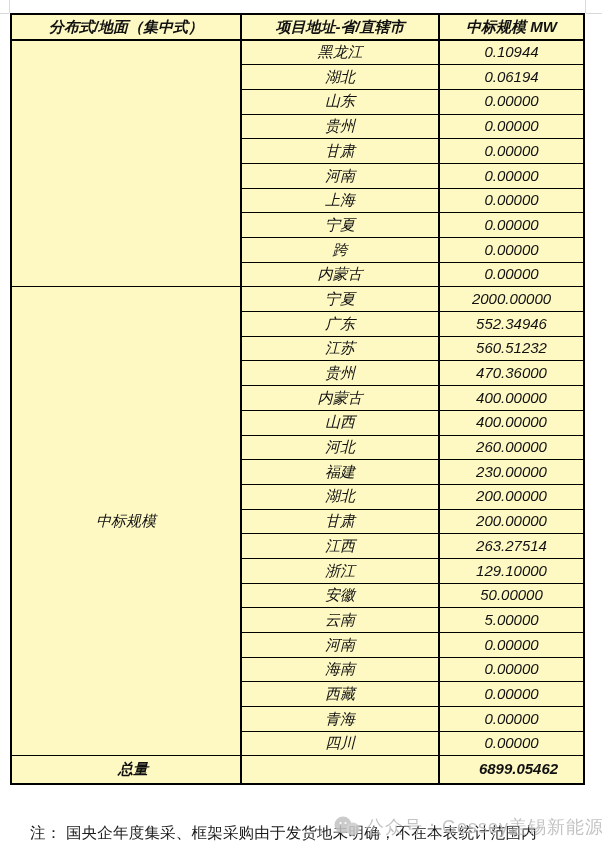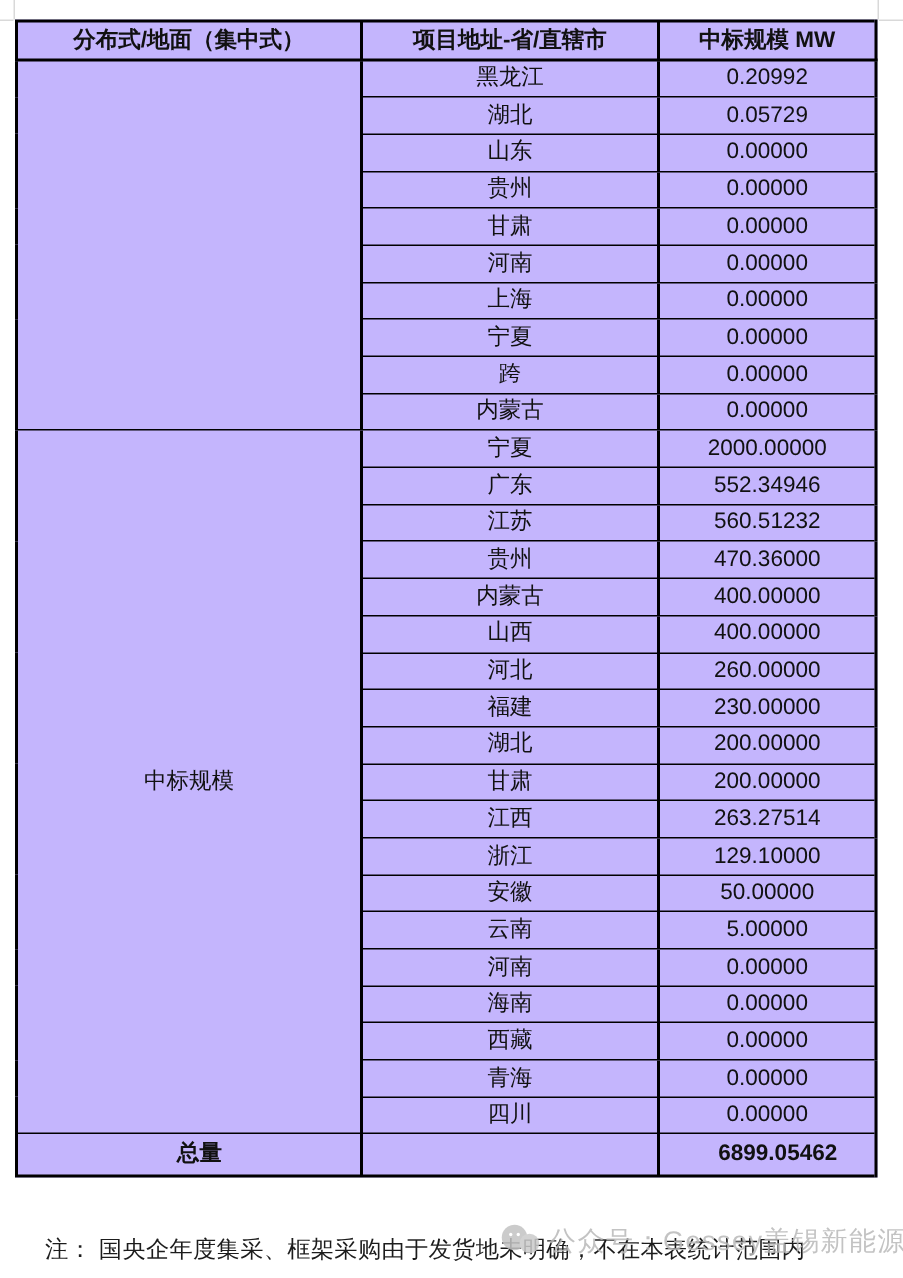--- a/index.html
+++ b/index.html
@@ -19,21 +19,22 @@
   .art-v-right { left: 585px; top: 0; width: 1px; height: 13px; }
   .art-h-right { left: 586px; top: 13px; width: 16px; height: 1px; }
 
   table.data-table {
     position: absolute;
     left: 10px; top: 13px;
     width: 573px;
     border-collapse: collapse;
     table-layout: fixed;
     border: 2px solid #000000;
-    background: #c4b5fd;
+    background: #fef9c3;
+    font-style: italic;
   }
   col.c1 { width: 230px; }
   col.c2 { width: 198px; }
   col.c3 { width: 145px; }
 
   th, td {
     border: 1px solid #000000;
     border-left-width: 2px;
     border-right-width: 2px;
     text-align: center;
@@ -108,25 +109,25 @@
       <tr>
         <th>分布式/地面（集中式）</th>
         <th>项目地址-省/直辖市</th>
         <th>中标规模 MW</th>
       </tr>
     </thead>
     <tbody id="table-body">
         <tr>
           <td rowspan="10" class="group-cell"></td>
           <td>黑龙江</td>
-          <td>0.20992</td>
+          <td>0.10944</td>
         </tr>
         <tr>
           <td>湖北</td>
-          <td>0.05729</td>
+          <td>0.06194</td>
         </tr>
         <tr>
           <td>山东</td>
           <td>0.00000</td>
         </tr>
         <tr>
           <td>贵州</td>
           <td>0.00000</td>
         </tr>
         <tr>

